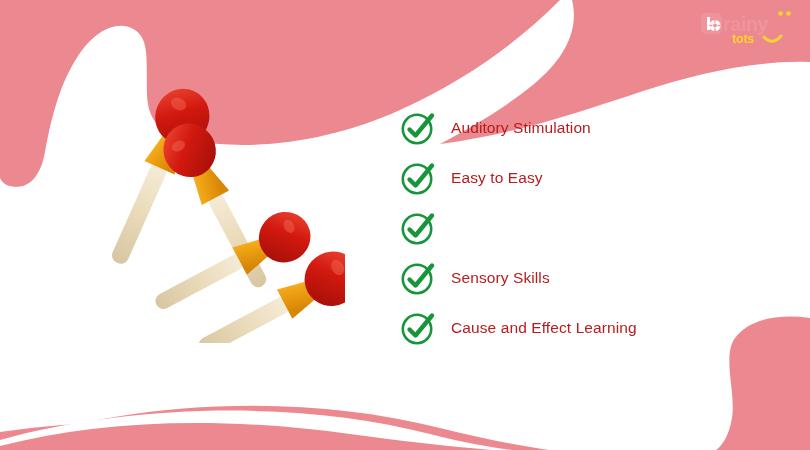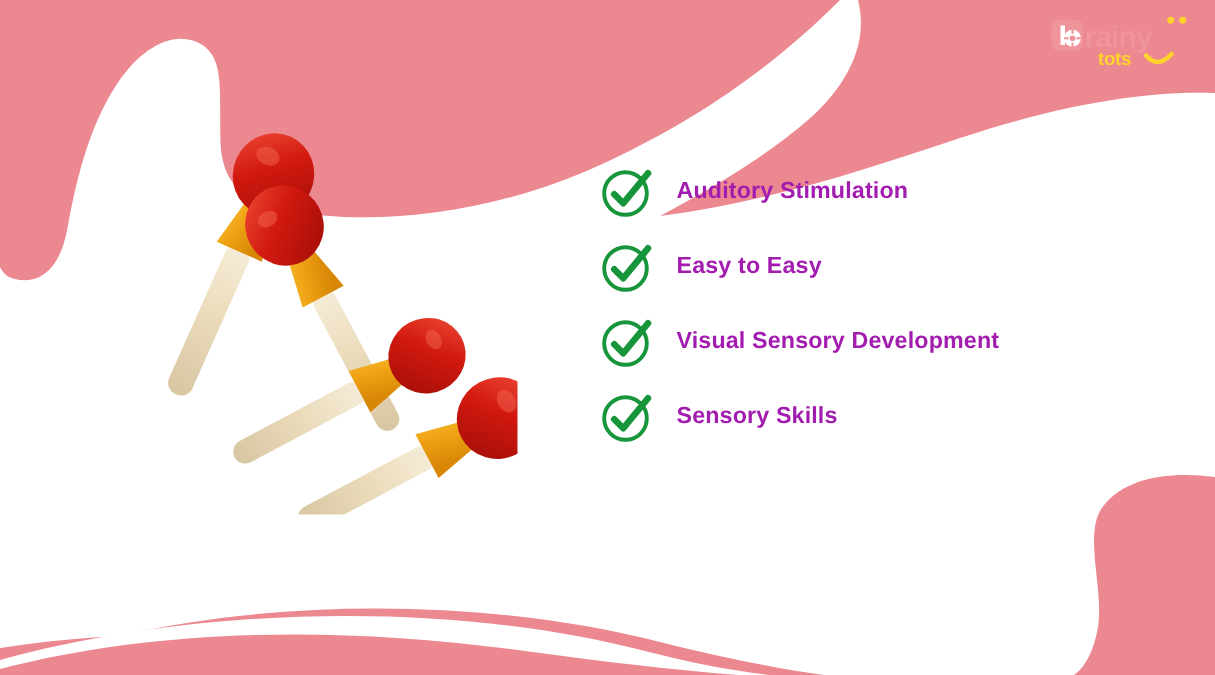--- a/index.html
+++ b/index.html
@@ -48,22 +48,22 @@
   }
   .feature-check {
     width: 36px;
     height: 36px;
     flex: 0 0 36px;
     margin-right: 15px;
     display: block;
   }
   .feature-label {
     font-size: 15.5px;
-    font-weight: 700;
-    color: #a21caf;
+    font-weight: 400;
+    color: #b91c1c;
     letter-spacing: 0.1px;
     white-space: nowrap;
     line-height: 1;
   }
 
   
   #brand-logo {
     position: absolute;
     right: 14px;
     top: 8px;
@@ -176,31 +176,37 @@
         <path d="M9.5,19.5 L15.5,25.5 L32,5.5" fill="none" stroke="#17953B" stroke-width="4.4" stroke-linecap="round" stroke-linejoin="round"></path>
       </svg>
       <span class="feature-label">Easy to Easy</span>
     </div>
 
     <div class="feature-item">
       <svg class="feature-check" viewBox="0 0 36 36">
         <circle cx="17" cy="19" r="14.2" fill="none" stroke="#17953B" stroke-width="2.6"></circle>
         <path d="M9.5,19.5 L15.5,25.5 L32,5.5" fill="none" stroke="#17953B" stroke-width="4.4" stroke-linecap="round" stroke-linejoin="round"></path>
       </svg>
-      <span class="feature-label">Visual Sensory Development</span>
     </div>
 
     <div class="feature-item">
       <svg class="feature-check" viewBox="0 0 36 36">
         <circle cx="17" cy="19" r="14.2" fill="none" stroke="#17953B" stroke-width="2.6"></circle>
         <path d="M9.5,19.5 L15.5,25.5 L32,5.5" fill="none" stroke="#17953B" stroke-width="4.4" stroke-linecap="round" stroke-linejoin="round"></path>
       </svg>
       <span class="feature-label">Sensory Skills</span>
     </div>
 
+    <div class="feature-item">
+      <svg class="feature-check" viewBox="0 0 36 36">
+        <circle cx="17" cy="19" r="14.2" fill="none" stroke="#17953B" stroke-width="2.6"></circle>
+        <path d="M9.5,19.5 L15.5,25.5 L32,5.5" fill="none" stroke="#17953B" stroke-width="4.4" stroke-linecap="round" stroke-linejoin="round"></path>
+      </svg>
+      <span class="feature-label">Cause and Effect Learning</span>
+    </div>
 
   </div>
 
   <svg id="brand-logo" viewBox="0 0 96 40">
 
     <g>
       <rect x="1" y="5" width="21" height="21" rx="5" fill="#F0949C"></rect>
       <path d="M7,9 L7,22 L10,22 L10,9 Z" fill="#FFFFFF"></path>
       <circle cx="15" cy="17.5" r="5.6" fill="#FFFFFF"></circle>
       <circle cx="15" cy="17.5" r="1.9" fill="#F0949C"></circle>

